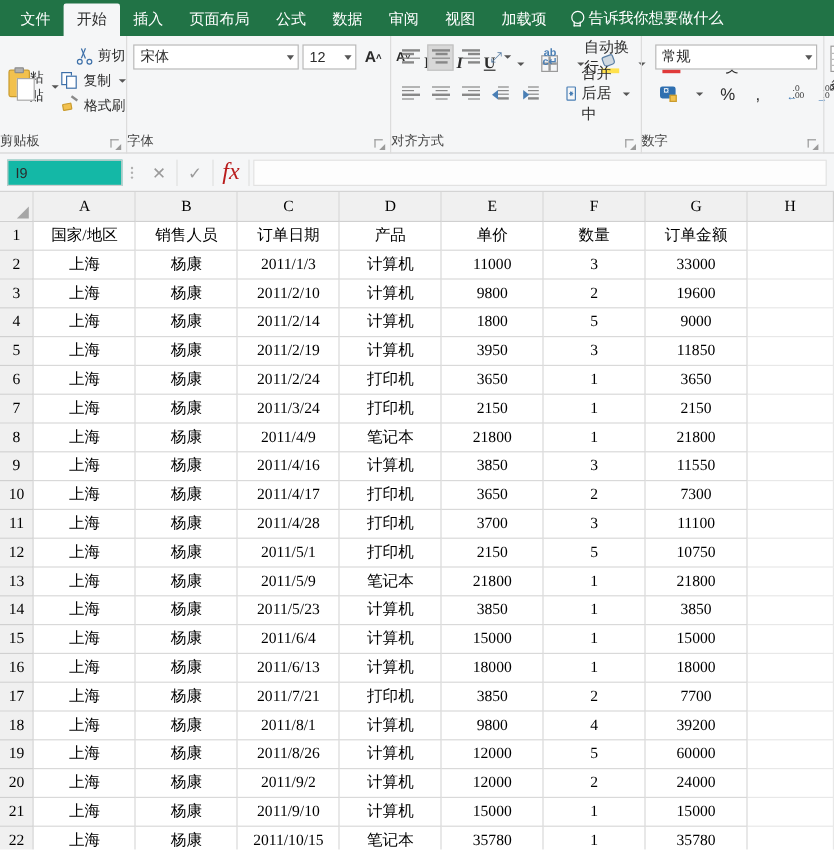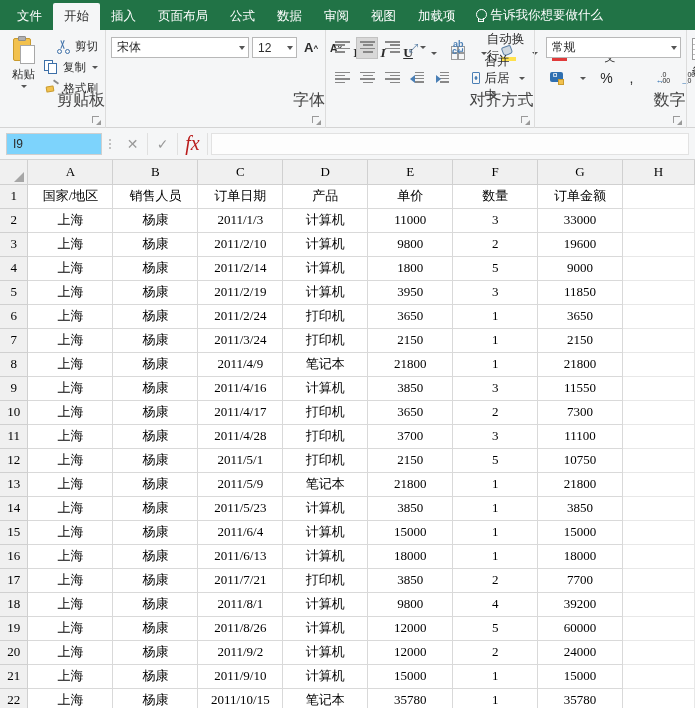--- a/index.html
+++ b/index.html
@@ -63,23 +63,23 @@
   }
   .rgroup {
     position: relative;
     height: 98px;
     padding: 4px 5px 0 5px;
     display: flex;
     flex-direction: column;
   }
   .rgroup + .rgroup { border-left: 1px solid #dcdcdc; }
   .grouplabel {
-    position: absolute; bottom: 17px; left: 0; right: 0;
-    text-align: right;
-    font-size: 16px; color: #444;
+    position: absolute; bottom: 3px; left: 0; right: 0;
+    text-align: left;
+    font-size: 11px; color: #444;
   }
   .dialog-launcher {
     position: absolute; bottom: 3px; right: 4px;
     width: 9px; height: 9px;
     color: #8a8a8a; font-size: 9px; line-height: 9px;
   }
   .dialog-launcher::after {
     content: "";
     display: block;
     width: 0; height: 0;
@@ -93,21 +93,21 @@
     width: 6px; height: 6px;
     border-left: 1px solid #9a9a9a;
     border-top: 1px solid #9a9a9a;
   }
   .rgbody { display: flex; height: 72px; }
 
   
   .grp-clipboard { width: 105px; }
   .paste-btn {
     width: 44px;
-    display: flex; flex-direction: column; align-items: center;
+    display: flex; flex-direction: row; align-items: center;
     padding-top: 2px;
     cursor: default;
   }
   .clipicon {
     width: 26px; height: 30px; position: relative;
   }
   .clipicon .board {
     position: absolute; left: 2px; top: 2px;
     width: 18px; height: 23px;
     background: #f2c14e; border: 1px solid #c99b2e; border-radius: 2px;
@@ -287,21 +287,21 @@
 
   
   .fbar {
     height: 32px; background: #f5f6f7;
     display: flex; align-items: center;
     padding: 0 2px;
     border-bottom: 1px solid #d4d4d4;
   }
   .namebox {
     width: 96px; height: 22px; margin-left: 4px;
-    background: #7dd3fc; border: 1px solid #cfcfcf;
+    background: #14b8a6; border: 1px solid #cfcfcf;
     display: flex; align-items: center; padding: 0 3px 0 6px;
     font-size: 12px; color: #2b2b2b;
   }
   .namebox .val { flex: 1; }
   .dots {
     width: 12px; height: 20px; margin: 0 2px;
     display: flex; flex-direction: column; align-items: center; justify-content: center; gap: 2px;
   }
   .dots b { width: 2px; height: 2px; background: #b0b0b0; display:block; border-radius:50%; }
   .fb-btn {

